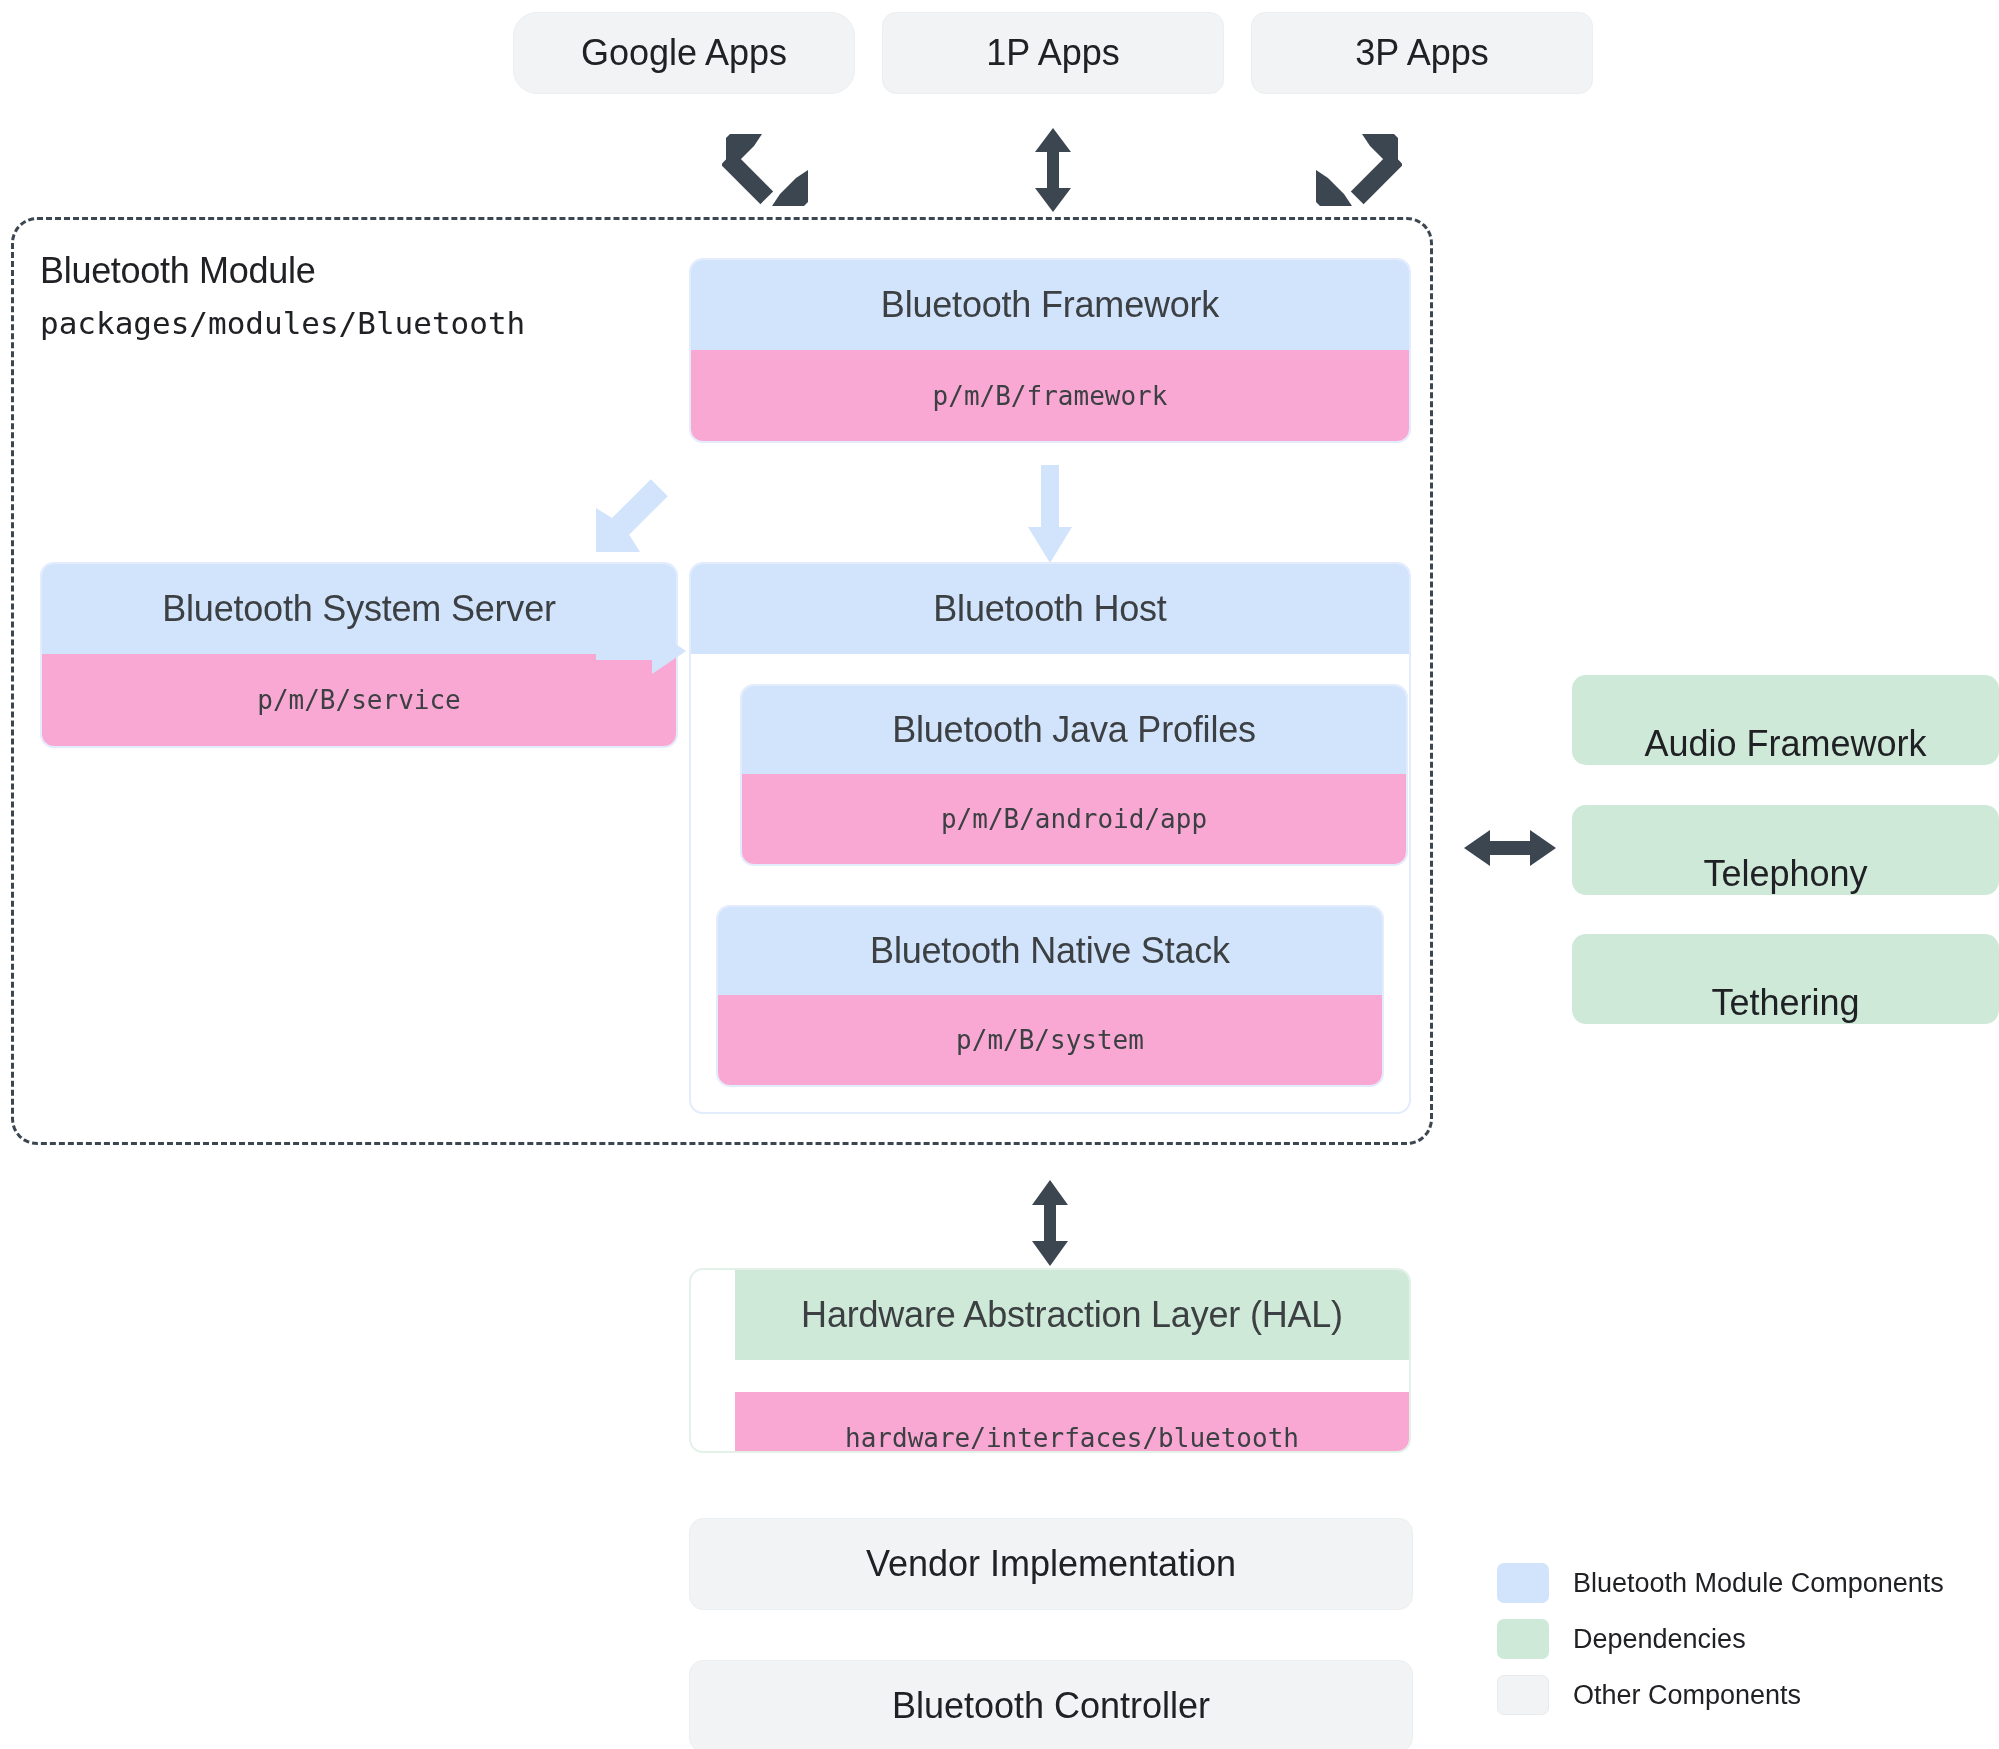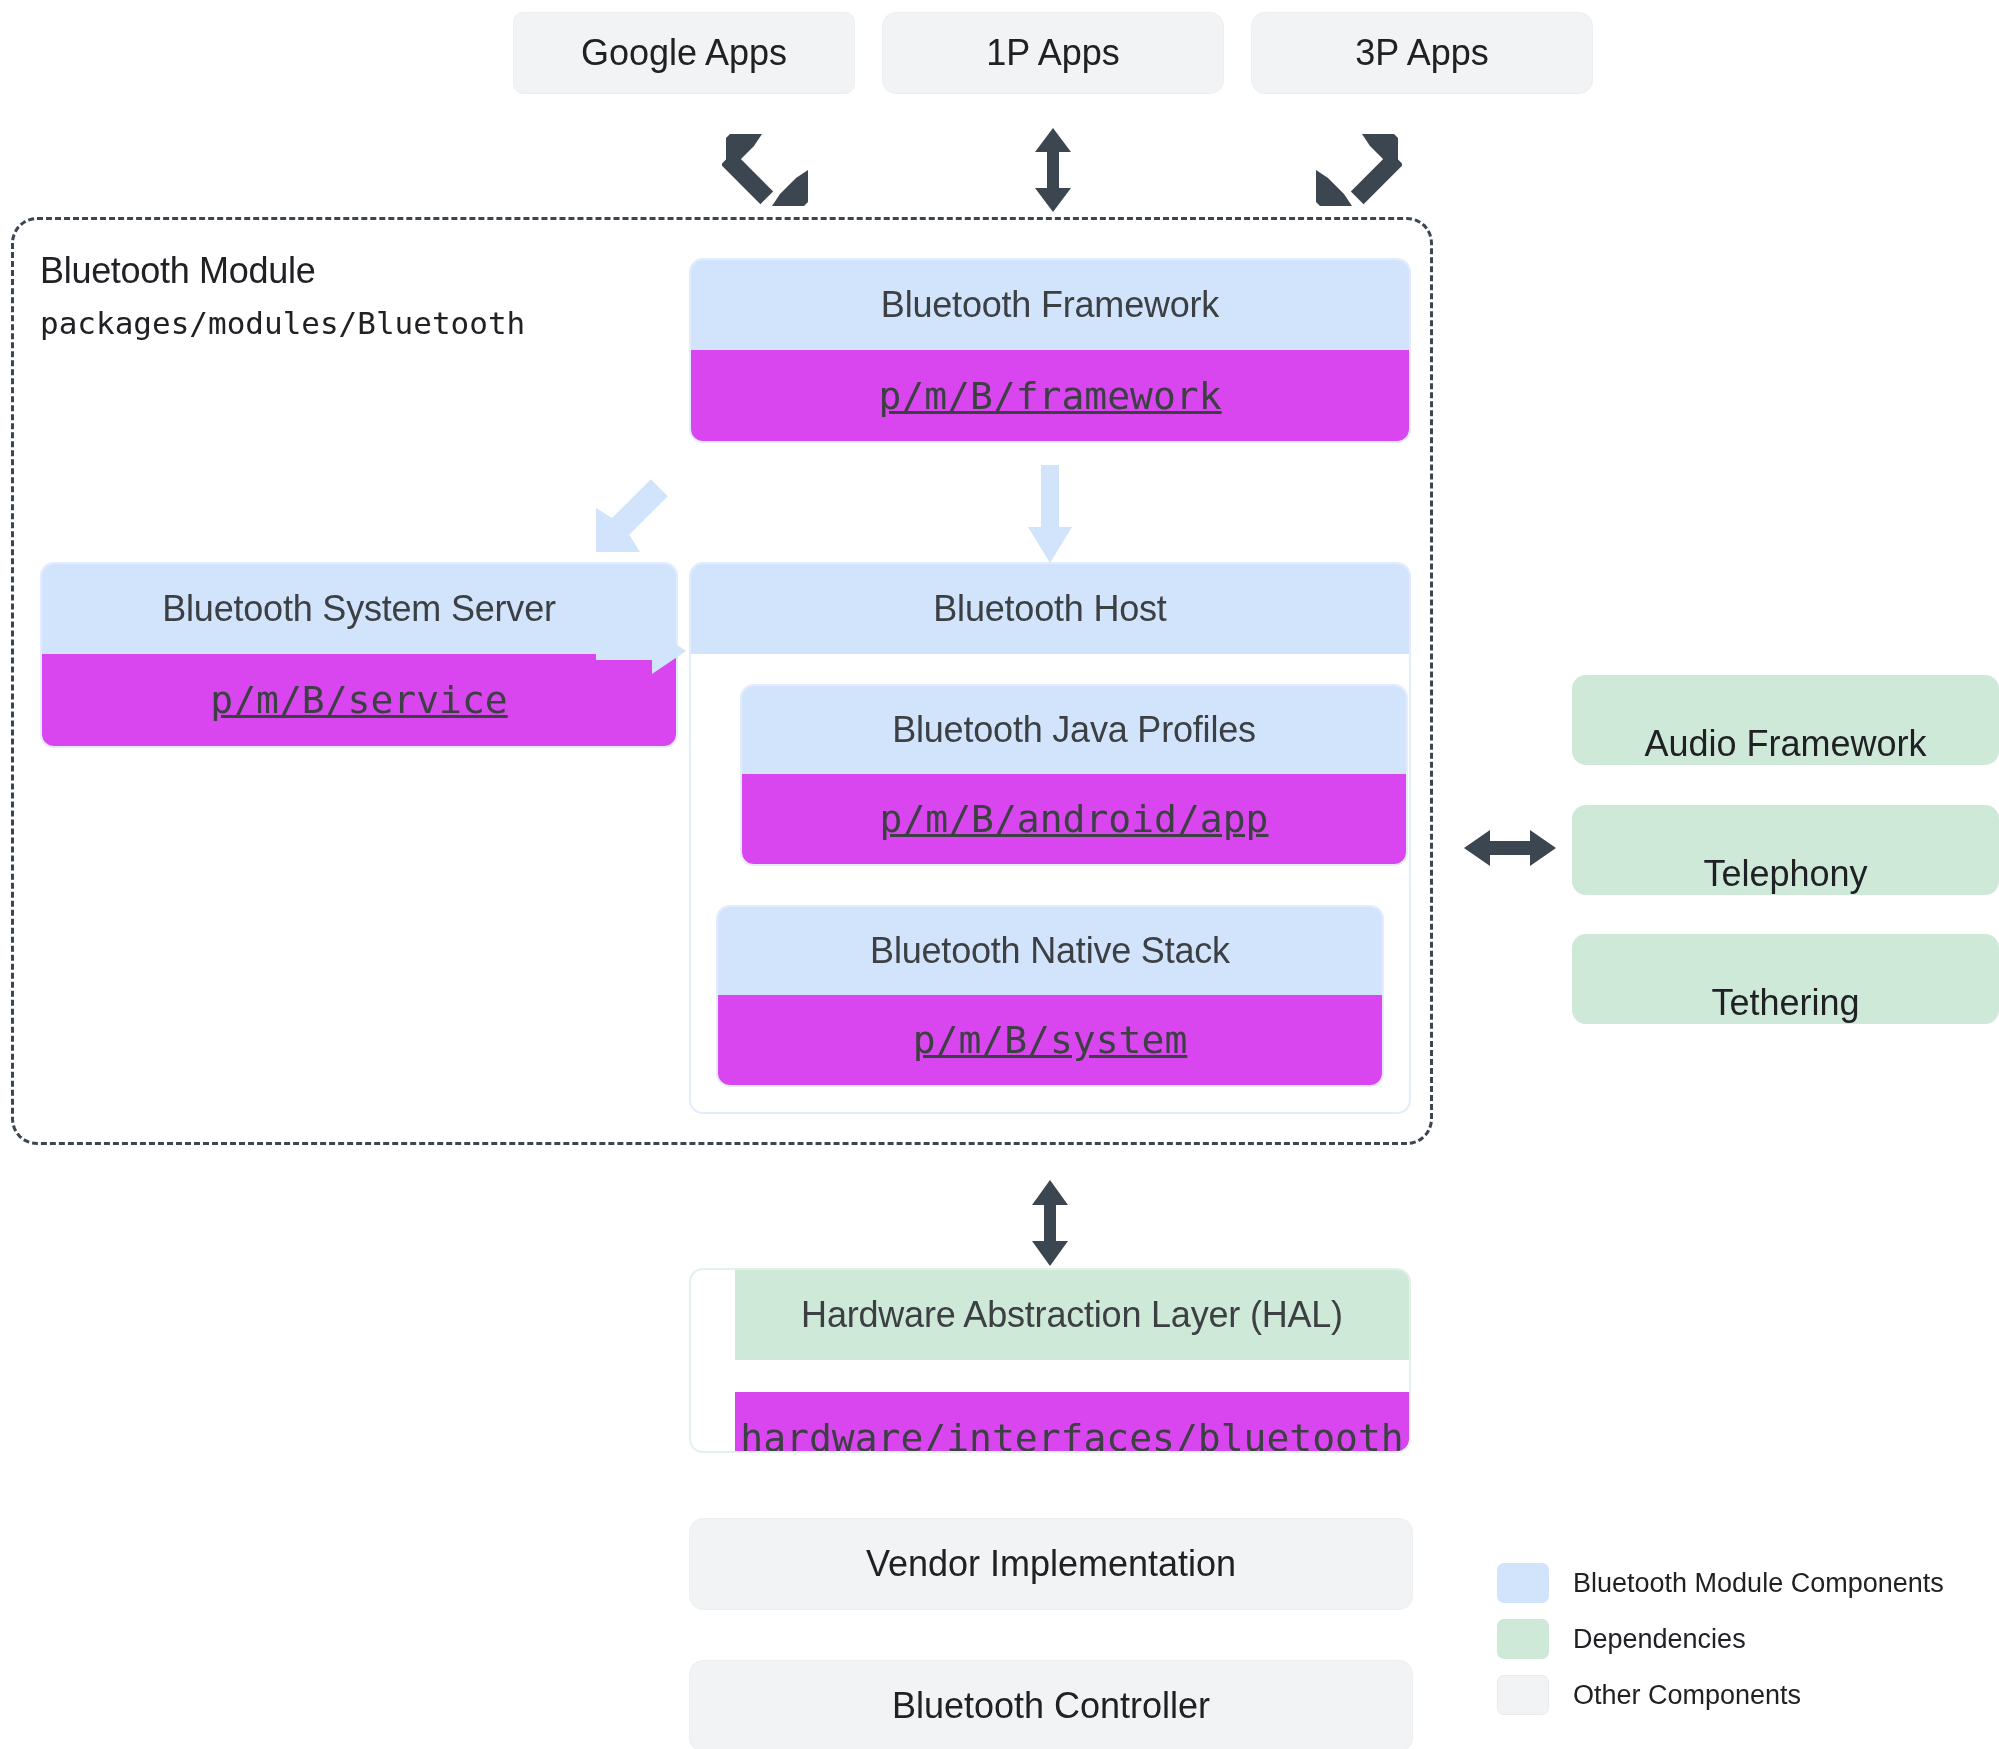--- a/index.html
+++ b/index.html
@@ -40,26 +40,25 @@
     white-space: nowrap;
   }
   .card-path {
     box-sizing: border-box;
     width: 100%;
     display: flex;
     align-items: center;
     justify-content: center;
     text-align: center;
     font-family: "DejaVu Sans Mono", monospace;
-    font-size: 38px;
+    font-size: 26px;
     color: #3c4043;
-    background: #d946ef;
+    background: #f9a8d4;
     letter-spacing: 0px;
     white-space: nowrap;
-    text-decoration: underline;
   }
 
   
   .blue {
     border: 2px solid #e2ecfd;
     background: #ffffff;
   }
   .blue > .card-head {
     background: #d2e3fc;
   }
@@ -148,21 +147,21 @@
     font-size: 27px;
     color: #202124;
     white-space: nowrap;
   }
 </style>
 </head>
 <body>
 
 <div id="stage">
 
-  <div class="grey-solid" style="position:absolute;left:513px;top:12px;width:340px;height:80px;border-radius:10px;">
+  <div class="grey-solid" style="position:absolute;left:513px;top:12px;width:340px;height:80px;border-radius:24px;">
     <span>Google Apps</span>
   </div>
 
   <div class="grey-solid" style="position:absolute;left:882px;top:12px;width:340px;height:80px;border-radius:14px;">
     <span>1P Apps</span>
   </div>
 
   <div class="grey-solid" style="position:absolute;left:1251px;top:12px;width:340px;height:80px;border-radius:14px;">
     <span>3P Apps</span>
   </div>

